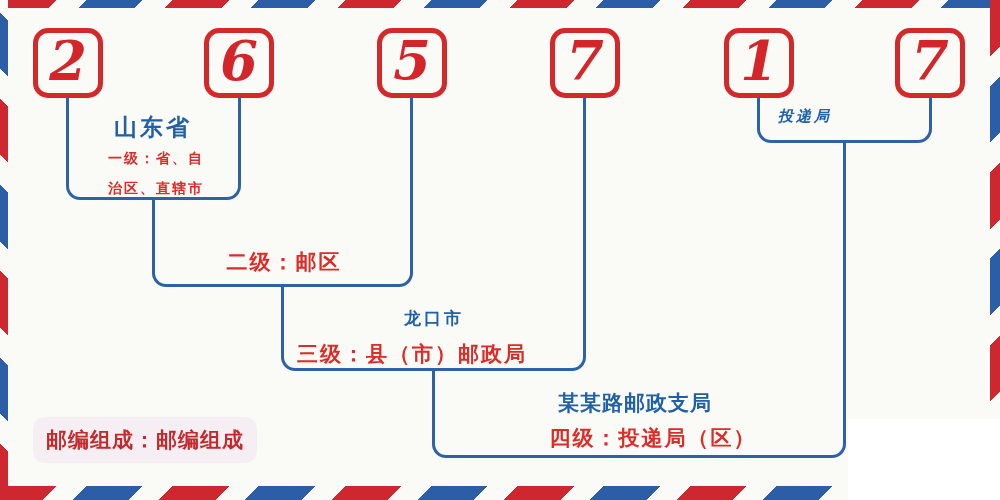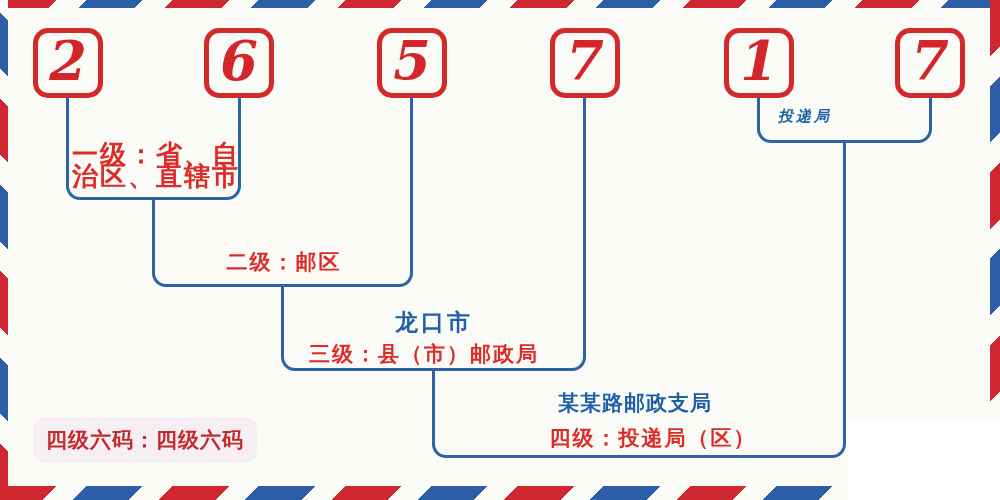--- a/index.html
+++ b/index.html
@@ -60,24 +60,24 @@
   #vline-delivery { left:843px; top:143px; height:230px; }
 
   
   .lbl { position:absolute; z-index:4; transform:translateX(-50%);
          text-align:center; white-space:nowrap; font-weight:bold; }
   .blue-title { color:var(--title-blue,#2060a6); font-family:"DejaVu Serif","Liberation Serif",serif;
                 letter-spacing:3px; }
   .red-label  { color:var(--label-red,#dd2b28); font-family:"DejaVu Sans","Liberation Sans",sans-serif;
                 letter-spacing:2px; }
   #t-l1-title { left:153px; top:112px; font-size:23px; }
-  #t-l1-label { left:156px; top:143px; font-size:26px; line-height:22px; white-space:pre-line; }
+  #t-l1-label { left:156px; top:143px; font-size:14px; line-height:30px; white-space:pre-line; }
   #t-l2-label { left:284px; top:248px; font-size:21px; }
-  #t-l3-title { left:434px; top:307px; font-size:23px; }
-  #t-l3-label { left:424px; top:340px; font-size:21px; }
+  #t-l3-title { left:434px; top:307px; font-size:17px; }
+  #t-l3-label { left:412px; top:340px; font-size:21px; }
   #t-l4-title { left:635px; top:389px; font-size:21px; letter-spacing:1px;text-align:right; }
   #t-l4-label { left:636px; top:424px; font-size:21px;margin-left:17px; }
   #t-delivery { left:805px; top:107px; font-size:15px;font-style:italic; }
 
   
   #badge {
     position:absolute; left:33px; top:417px; width:224px; height:46px; z-index:4;
     background:var(--badge-bg,#f5eef3); border-radius:12px;
     display:flex; align-items:center; justify-content:center;
   }
@@ -118,30 +118,31 @@
 
   <div id="bracket-l1" class="bracket"></div>
   <div id="vline-digit3" class="vline"></div>
   <div id="bracket-l2" class="bracket"></div>
   <div id="vline-digit4" class="vline"></div>
   <div id="bracket-l3" class="bracket"></div>
   <div id="bracket-delivery" class="bracket"></div>
   <div id="vline-delivery" class="vline"></div>
   <div id="bracket-l4" class="bracket"></div>
 
+  <div id="t-l1-title" class="lbl blue-title">山东省</div>
   <div id="t-l1-label" class="lbl red-label">一级：省、自
 治区、直辖市</div>
 
   <div id="t-l2-label" class="lbl red-label">二级：邮区</div>
 
   <div id="t-l3-title" class="lbl blue-title">龙口市</div>
   <div id="t-l3-label" class="lbl red-label">三级：县（市）邮政局</div>
 
   <div id="t-l4-title" class="lbl blue-title">某某路邮政支局</div>
   <div id="t-l4-label" class="lbl red-label">四级：投递局（区）</div>
 
   <div id="t-delivery" class="lbl blue-title">投递局</div>
 
   <div id="badge">
-    <span id="badge-text">四级六码：四级六码</span>
+    <span id="badge-text">邮编组成：邮编组成</span>
   </div>
 
 </div>
 
 </body></html>

